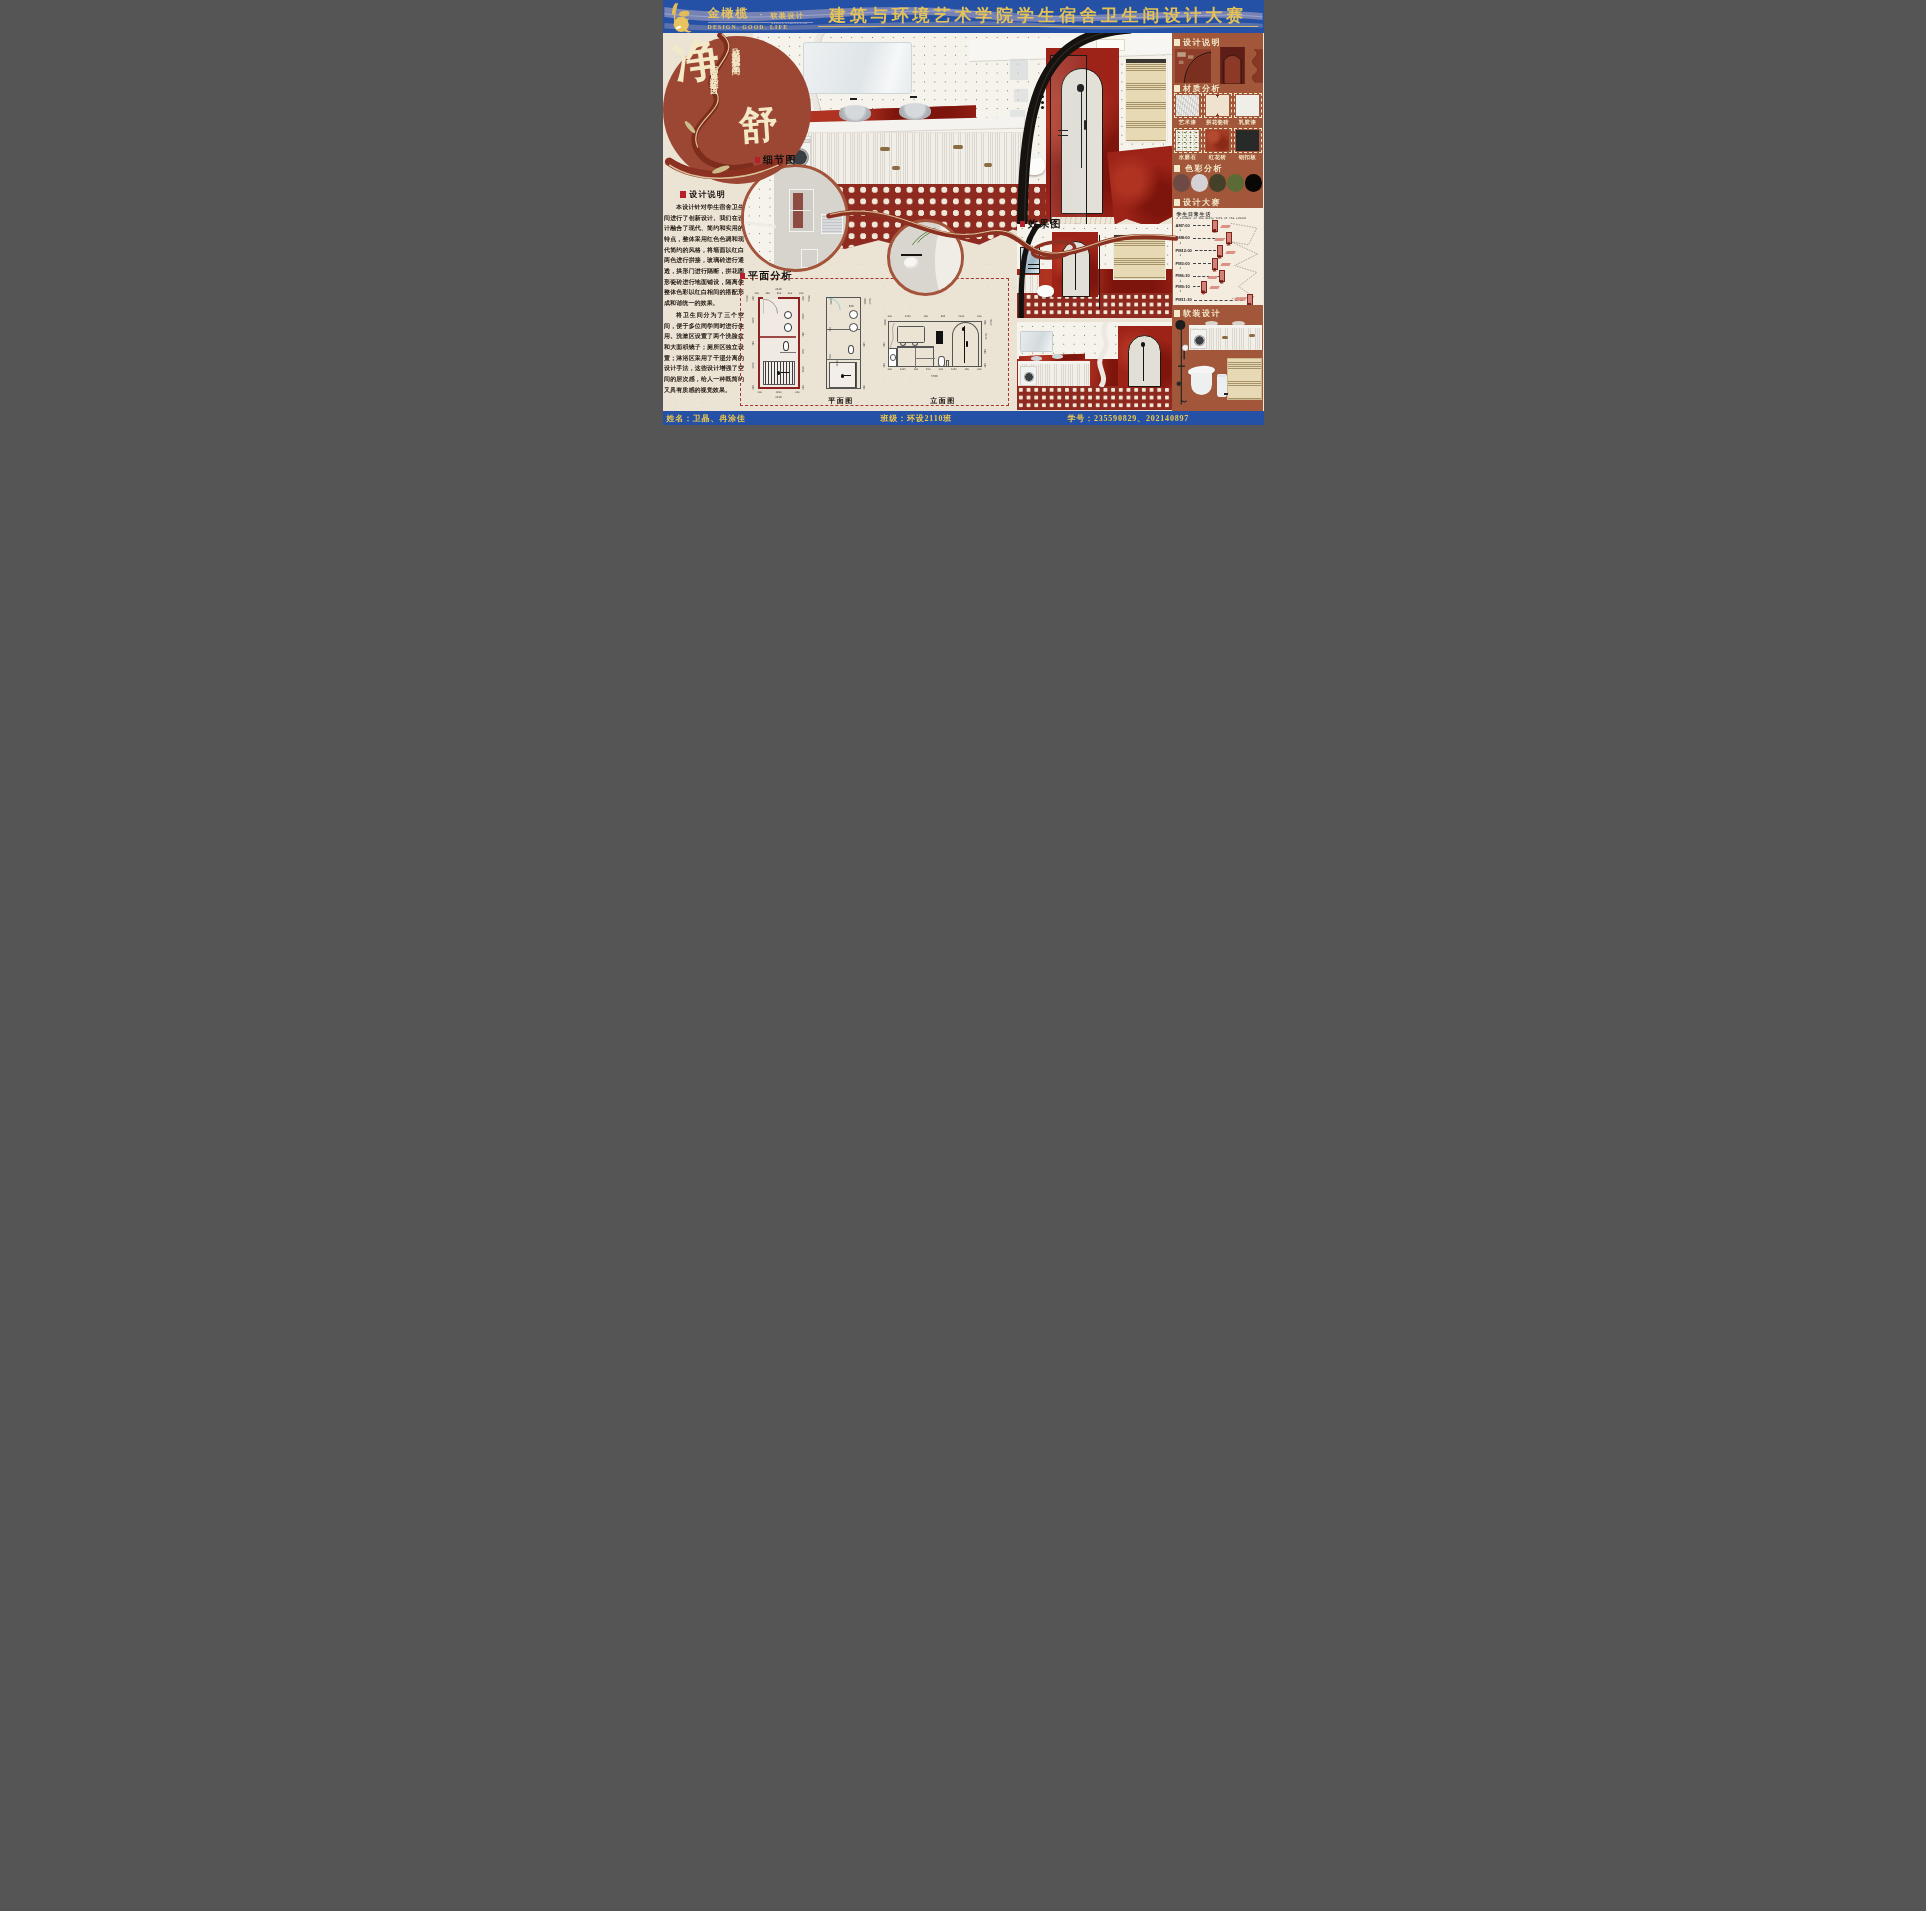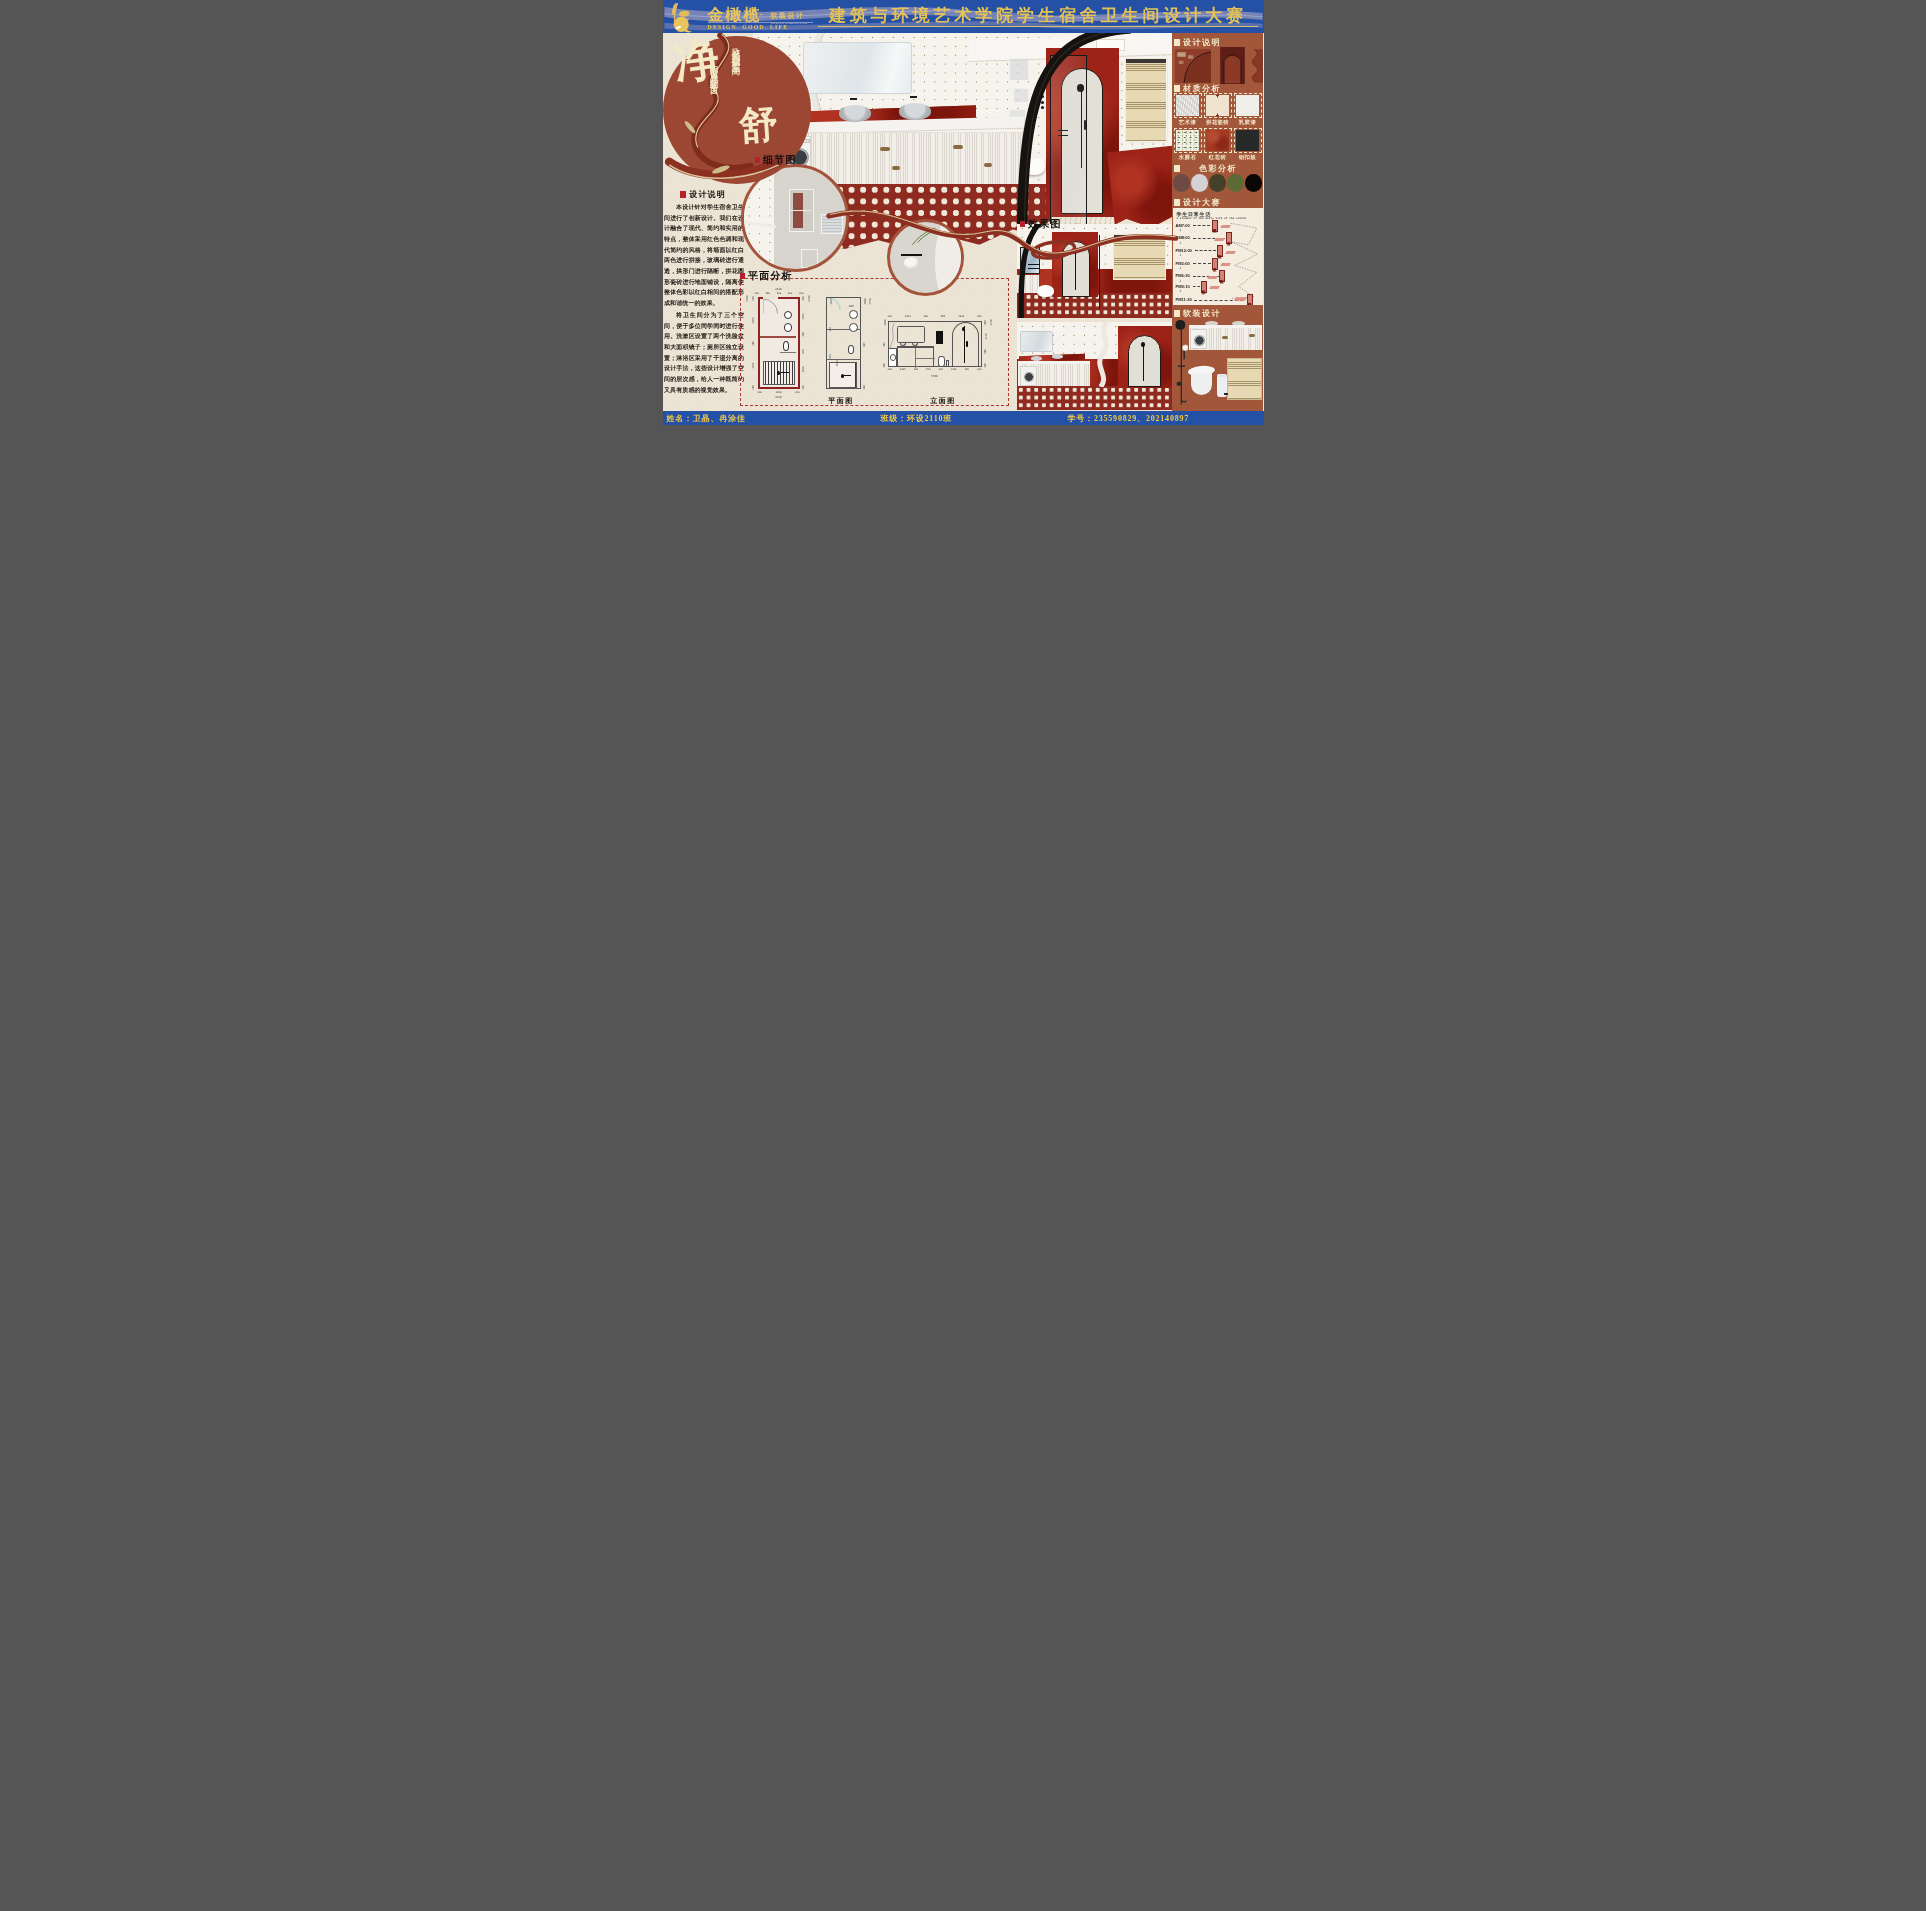--- a/index.html
+++ b/index.html
@@ -77,21 +77,21 @@
     </svg>
 
     <svg class="abs" style="left:3.1px;top:1.5px;" width="35" height="31" viewBox="0 0 92 80">
       <path d="M30,2 C22,22 20,44 26,64" stroke="#dcb95c" stroke-width="4" fill="none"></path>
       <ellipse cx="22" cy="18" rx="5" ry="16" fill="#e2bc57" transform="rotate(14 22 18)"></ellipse>
       <ellipse cx="48" cy="30" rx="14" ry="8" fill="#e2bc57" transform="rotate(-8 48 30)"></ellipse>
       <circle cx="40" cy="58" r="20" fill="#e8c35e"></circle>
       <ellipse cx="33" cy="66" rx="7" ry="3.5" fill="#ffffff" transform="rotate(-24 33 66)"></ellipse>
       <path d="M62,44 a16,18 0 1 0 6,32 a13,15 0 1 1 -6,-32" fill="#e8c35e"></path>
     </svg>
-    <div class="abs" style="left:45px;top:5.4px;font-weight:700;font-size:16px;color:#e8c45e;letter-spacing:1.9px;">金橄榄</div>
+    <div class="abs" style="left:45px;top:5.4px;font-weight:700;font-size:12px;color:#e8c45e;letter-spacing:1.9px;">金橄榄</div>
     <div class="abs" style="left:97px;top:8.5px;font-weight:700;font-size:9.2px;color:#e8c45e;">·</div>
     <div class="abs" style="left:108px;top:10.8px;font-weight:700;font-size:7px;color:#e8c45e;letter-spacing:1.5px;">软装设计</div>
     <div class="abs" style="left:45px;top:21.6px;width:105px;height:0.6px;background:#8d93c0;"></div>
     <div class="abs" style="left:109px;top:22.3px;font-family:'Liberation Sans',sans-serif;font-weight:700;font-size:2.3px;color:#b9c0d8;letter-spacing:0.6px;">DESIGN COMPETITION</div>
     <div class="abs" style="left:45px;top:24px;font-weight:700;font-size:5.8px;color:#e8c45e;letter-spacing:1.2px;">DESIGN. GOOD. LIFE</div>
 
     <div class="abs title-cn" style="left:154px;top:3.9px;width:443px;">建筑与环境艺术学院学生宿舍卫生间设计大赛</div>
     <div class="abs" style="left:155px;top:26px;width:440px;height:1px;background:#d9c06b;"></div>
   </div>
 
@@ -458,21 +458,21 @@
   <div class="abs mcell" style="left:541px;top:128px;width:28px;height:25px;z-index:3;">
       <div class="mfill m-red"></div>
     </div>
   <div class="abs mcell" style="left:571px;top:128px;width:28px;height:25px;z-index:3;">
       <div class="mfill m-alu"></div>
     </div>
   <div class="abs mlabel" style="left:511px;top:154px;width:28px;z-index:3;">水磨石</div>
   <div class="abs mlabel" style="left:541px;top:154px;width:28px;z-index:3;">红花砖</div>
   <div class="abs mlabel" style="left:571px;top:154px;width:28px;z-index:3;">铝扣板</div>
 
-  <div class="abs" style="left:511px;top:163px;z-index:3;display:flex;align-items:center;gap:19px;">
+  <div class="abs" style="left:511px;top:163px;z-index:3;display:flex;align-items:center;gap:5px;">
     <div class="side-h-sq" style="width:6.5px;height:6.5px;"></div>
     <div class="side-h-t">色彩分析</div>
   </div>
   <div class="abs" style="left: 510px; top: 174px; width: 17.7px; height: 17.7px; border-radius: 50%; z-index: 3; background-color: rgb(109, 74, 69);"></div>
   <div class="abs" style="left: 528px; top: 174px; width: 17.7px; height: 17.7px; border-radius: 50%; z-index: 3; background-color: rgb(213, 210, 214);"></div>
   <div class="abs" style="left: 546px; top: 174px; width: 17.7px; height: 17.7px; border-radius: 50%; z-index: 3; background-color: rgb(69, 65, 40);"></div>
   <div class="abs" style="left: 564px; top: 174px; width: 17.7px; height: 17.7px; border-radius: 50%; z-index: 3; background-color: rgb(92, 106, 53);"></div>
   <div class="abs" style="left: 582px; top: 174px; width: 17.7px; height: 17.7px; border-radius: 50%; z-index: 3; background-color: rgb(10, 8, 7);"></div>
 
   <div class="abs" style="left:511px;top:197px;z-index:3;display:flex;align-items:center;gap:3.1px;">

